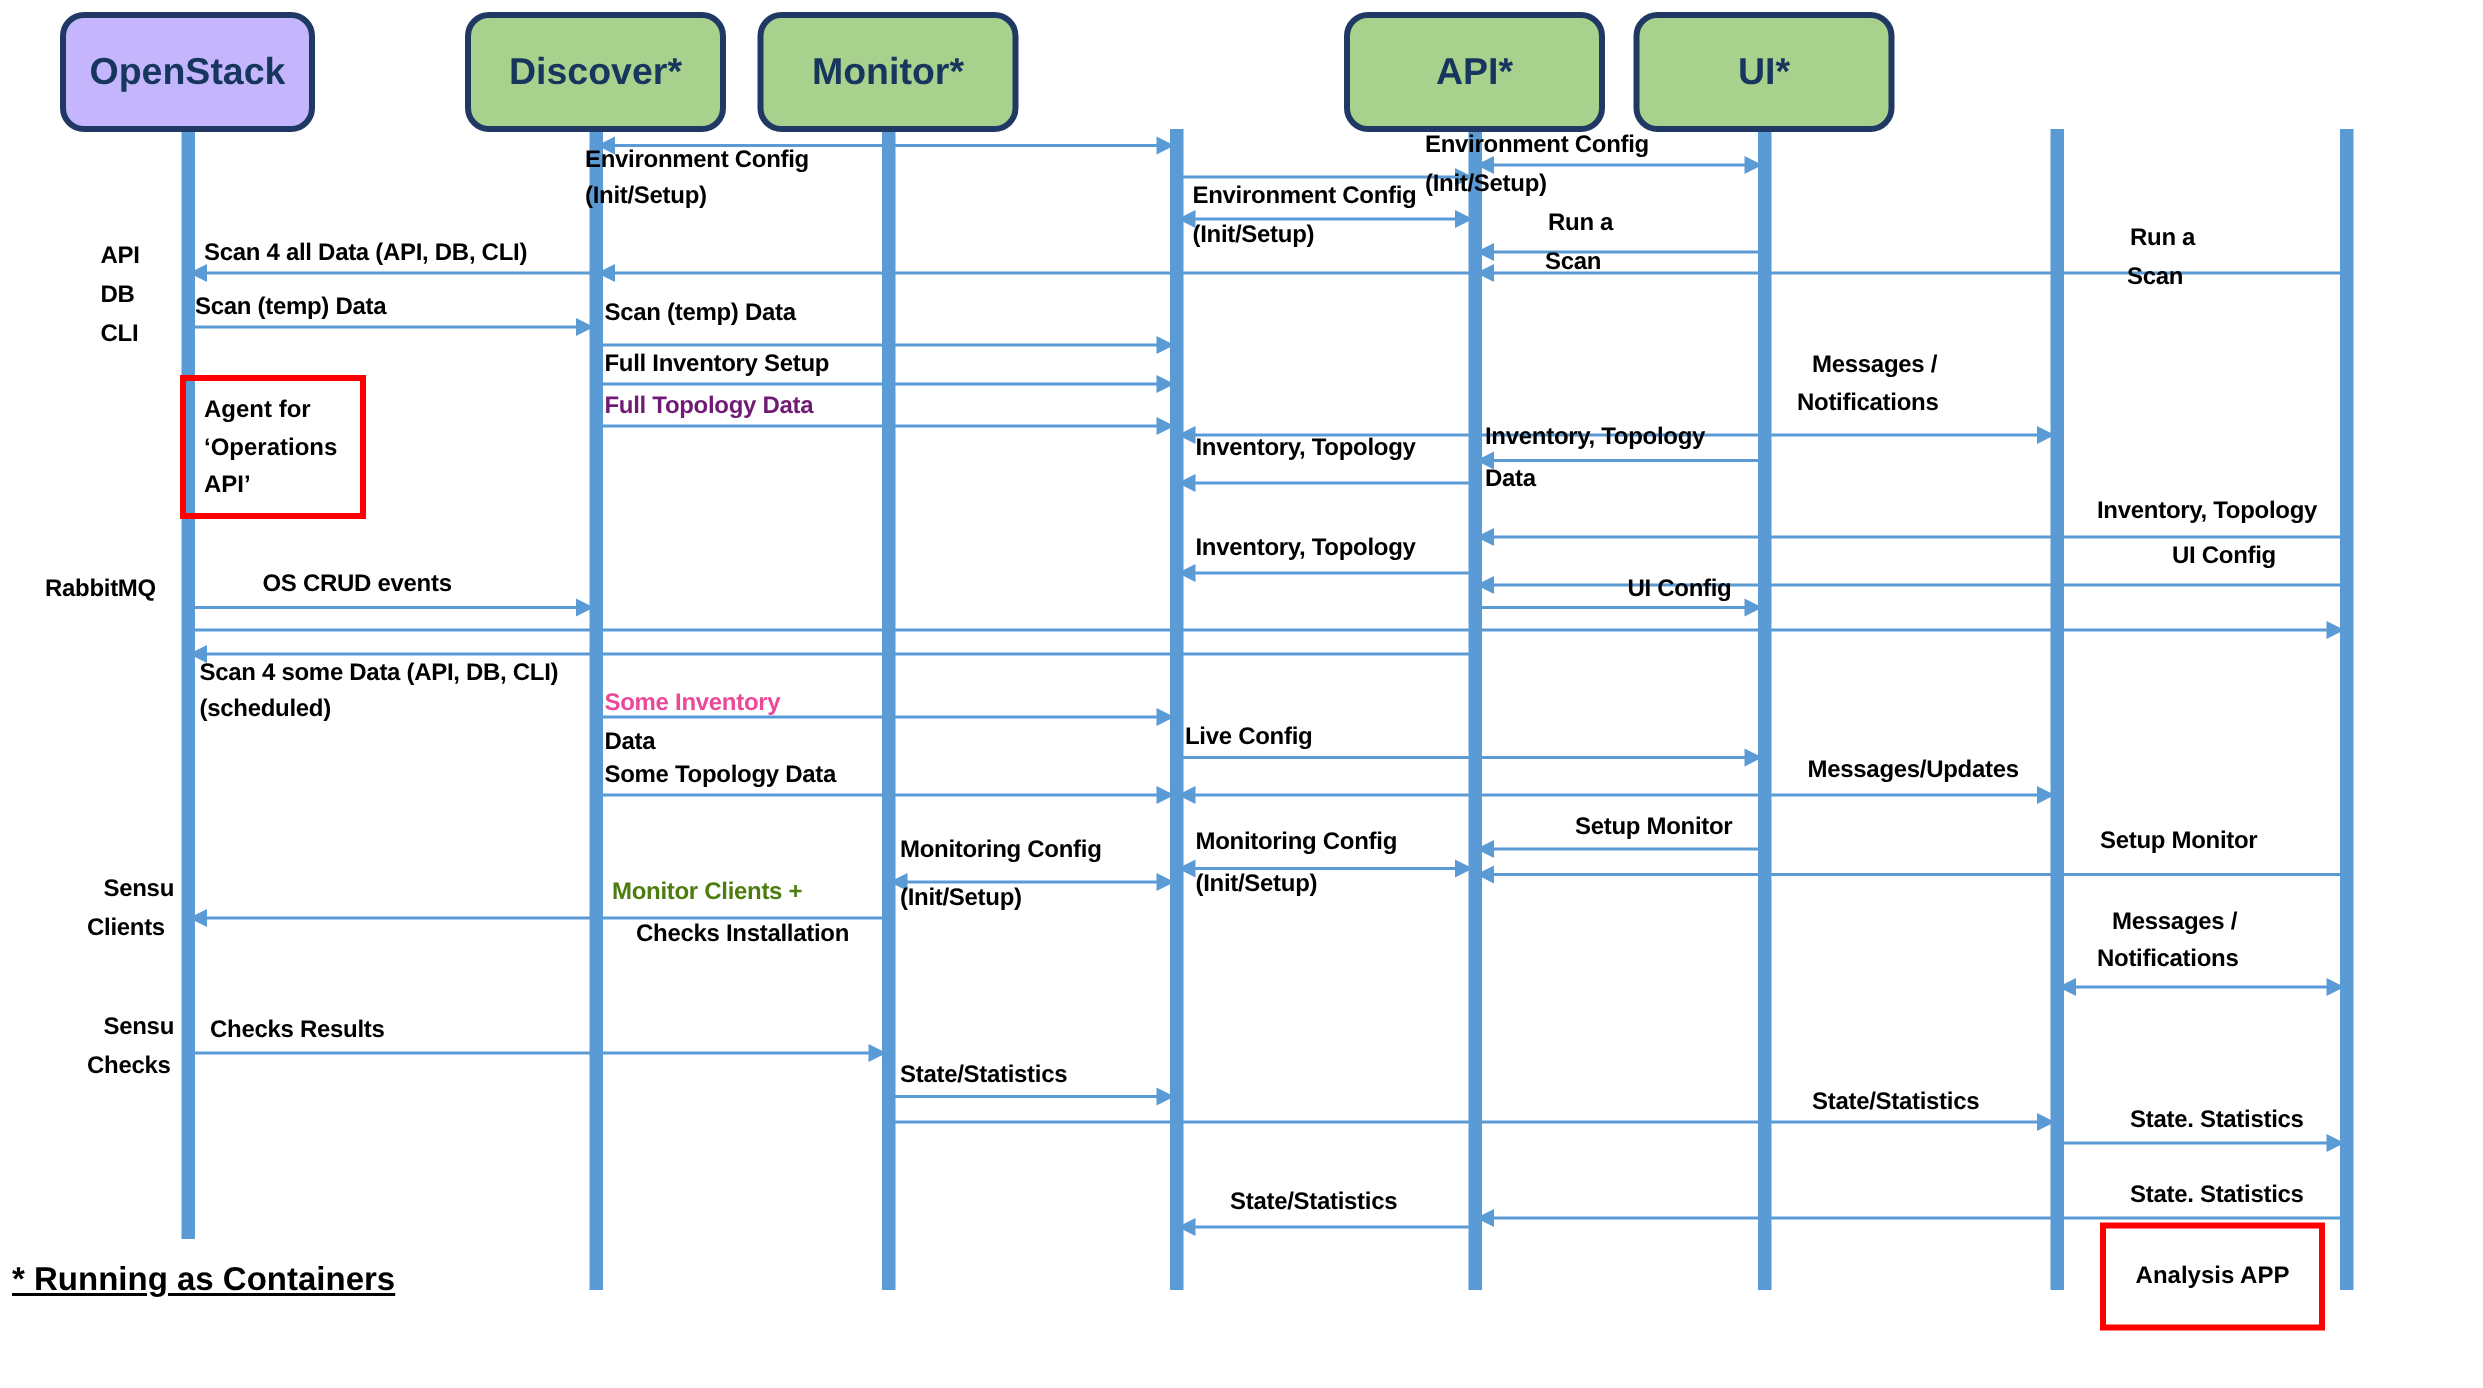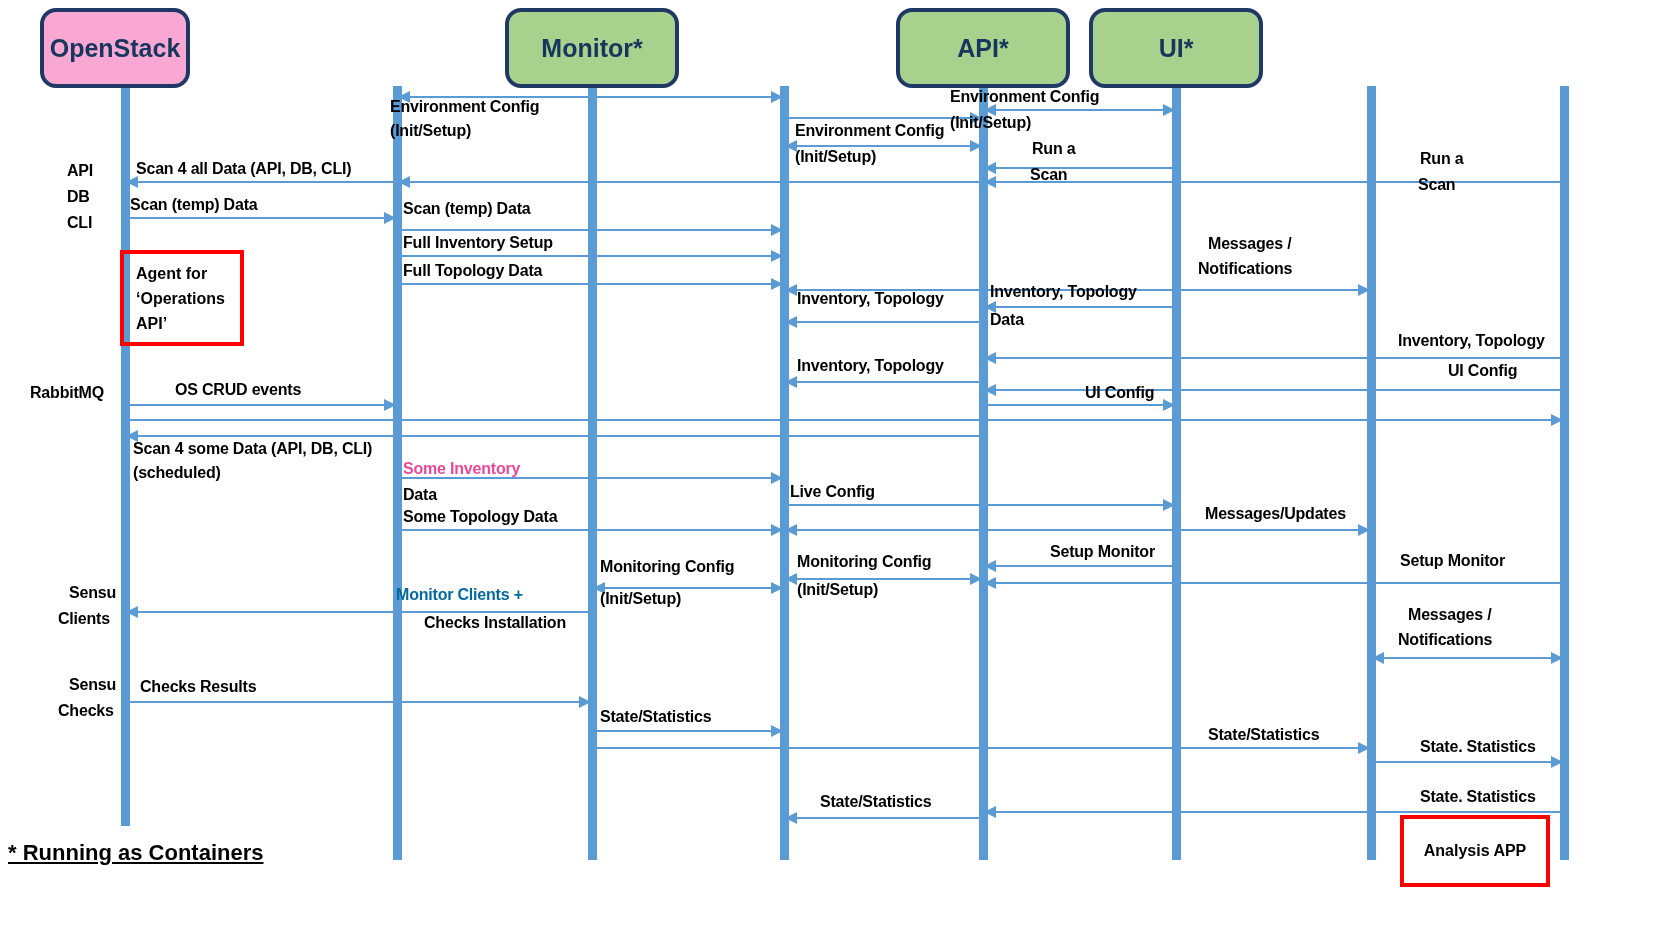--- a/index.html
+++ b/index.html
@@ -126,21 +126,21 @@
     <div class="lbl" style="left: 1030px; top: 166px; color: rgb(0, 0, 0);">Scan</div>
     <div class="lbl" style="left: 1420px; top: 150px; color: rgb(0, 0, 0);">Run a</div>
     <div class="lbl" style="left: 1418px; top: 176px; color: rgb(0, 0, 0);">Scan</div>
     <div class="lbl" style="left: 136px; top: 160px; color: rgb(0, 0, 0);">Scan 4 all Data (API, DB, CLI)</div>
     <div class="lbl" style="left: 67px; top: 162px; color: rgb(0, 0, 0);">API</div>
     <div class="lbl" style="left: 67px; top: 188px; color: rgb(0, 0, 0);">DB</div>
     <div class="lbl" style="left: 67px; top: 214px; color: rgb(0, 0, 0);">CLI</div>
     <div class="lbl" style="left: 130px; top: 196px; color: rgb(0, 0, 0);">Scan (temp) Data</div>
     <div class="lbl" style="left: 403px; top: 200px; color: rgb(0, 0, 0);">Scan (temp) Data</div>
     <div class="lbl" style="left: 403px; top: 234px; color: rgb(0, 0, 0);">Full Inventory Setup</div>
-    <div class="lbl" style="left: 403px; top: 262px; color: #000000;">Full Topology Data</div>
+    <div class="lbl" style="left: 403px; top: 262px; color: #701a75;">Full Topology Data</div>
     <div class="lbl" style="left: 797px; top: 290px; color: rgb(0, 0, 0);">Inventory, Topology</div>
     <div class="lbl" style="left: 990px; top: 283px; color: rgb(0, 0, 0);">Inventory, Topology</div>
     <div class="lbl" style="left: 990px; top: 311px; color: rgb(0, 0, 0);">Data</div>
     <div class="lbl" style="left: 1208px; top: 235px; color: rgb(0, 0, 0);">Messages /</div>
     <div class="lbl" style="left: 1198px; top: 260px; color: rgb(0, 0, 0);">Notifications</div>
     <div class="lbl" style="left: 1398px; top: 332px; color: rgb(0, 0, 0);">Inventory, Topology</div>
     <div class="lbl" style="left: 797px; top: 357px; color: rgb(0, 0, 0);">Inventory, Topology</div>
     <div class="lbl" style="left: 1448px; top: 362px; color: rgb(0, 0, 0);">UI Config</div>
     <div class="lbl" style="left: 1085px; top: 384px; color: rgb(0, 0, 0);">UI Config</div>
     <div class="lbl" style="left: 30px; top: 384px; color: rgb(0, 0, 0);">RabbitMQ</div>
@@ -151,36 +151,39 @@
     <div class="lbl" style="left: 403px; top: 486px; color: rgb(0, 0, 0);">Data</div>
     <div class="lbl" style="left: 403px; top: 508px; color: rgb(0, 0, 0);">Some Topology Data</div>
     <div class="lbl" style="left: 790px; top: 483px; color: rgb(0, 0, 0);">Live Config</div>
     <div class="lbl" style="left: 1205px; top: 505px; color: rgb(0, 0, 0);">Messages/Updates</div>
     <div class="lbl" style="left: 1050px; top: 543px; color: rgb(0, 0, 0);">Setup Monitor</div>
     <div class="lbl" style="left: 1400px; top: 552px; color: rgb(0, 0, 0);">Setup Monitor</div>
     <div class="lbl" style="left: 600px; top: 558px; color: rgb(0, 0, 0);">Monitoring Config</div>
     <div class="lbl" style="left: 600px; top: 590px; color: rgb(0, 0, 0);">(Init/Setup)</div>
     <div class="lbl" style="left: 797px; top: 553px; color: rgb(0, 0, 0);">Monitoring Config</div>
     <div class="lbl" style="left: 797px; top: 581px; color: rgb(0, 0, 0);">(Init/Setup)</div>
-    <div class="lbl" style="left: 396px; top: 586px; color: #0369a1;">Monitor Clients +</div>
+    <div class="lbl" style="left: 408px; top: 586px; color: #4d7c0f;">Monitor Clients +</div>
     <div class="lbl" style="left: 424px; top: 614px; color: rgb(0, 0, 0);">Checks Installation</div>
     <div class="lbl" style="left: 69px; top: 584px; color: rgb(0, 0, 0);">Sensu</div>
     <div class="lbl" style="left: 58px; top: 610px; color: rgb(0, 0, 0);">Clients</div>
     <div class="lbl" style="left: 1408px; top: 606px; color: rgb(0, 0, 0);">Messages /</div>
     <div class="lbl" style="left: 1398px; top: 631px; color: rgb(0, 0, 0);">Notifications</div>
     <div class="lbl" style="left: 69px; top: 676px; color: rgb(0, 0, 0);">Sensu</div>
     <div class="lbl" style="left: 58px; top: 702px; color: rgb(0, 0, 0);">Checks</div>
     <div class="lbl" style="left: 140px; top: 678px; color: rgb(0, 0, 0);">Checks Results</div>
     <div class="lbl" style="left: 600px; top: 708px; color: rgb(0, 0, 0);">State/Statistics</div>
     <div class="lbl" style="left: 1208px; top: 726px; color: rgb(0, 0, 0);">State/Statistics</div>
     <div class="lbl" style="left: 1420px; top: 738px; color: rgb(0, 0, 0);">State. Statistics</div>
     <div class="lbl" style="left: 1420px; top: 788px; color: rgb(0, 0, 0);">State. Statistics</div>
     <div class="lbl" style="left: 820px; top: 793px; color: rgb(0, 0, 0);">State/Statistics</div>
-    <div class="pbox" style="left: 40px; width: 150px; background: #f9a8d4; border: 4px solid rgb(31, 56, 100); color: rgb(23, 54, 93);">
+    <div class="pbox" style="left: 40px; width: 170px; background: #c4b5fd; border: 4px solid rgb(31, 56, 100); color: rgb(23, 54, 93);">
       <div>OpenStack</div>
+    </div>
+    <div class="pbox" style="left: 310px; width: 174px; background: rgb(169, 209, 142); border: 4px solid rgb(31, 56, 100); color: rgb(23, 54, 93);">
+      <div>Discover*</div>
     </div>
     <div class="pbox" style="left: 505px; width: 174px; background: rgb(169, 209, 142); border: 4px solid rgb(31, 56, 100); color: rgb(23, 54, 93);">
       <div>Monitor*</div>
     </div>
     <div class="pbox" style="left: 896px; width: 174px; background: rgb(169, 209, 142); border: 4px solid rgb(31, 56, 100); color: rgb(23, 54, 93);">
       <div>API*</div>
     </div>
     <div class="pbox" style="left: 1089px; width: 174px; background: rgb(169, 209, 142); border: 4px solid rgb(31, 56, 100); color: rgb(23, 54, 93);">
       <div>UI*</div>
     </div>

